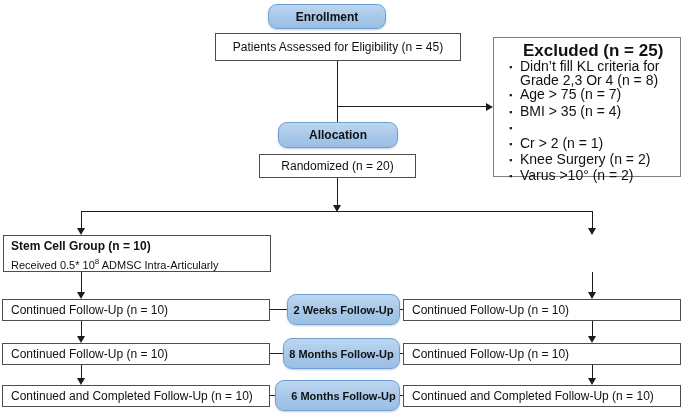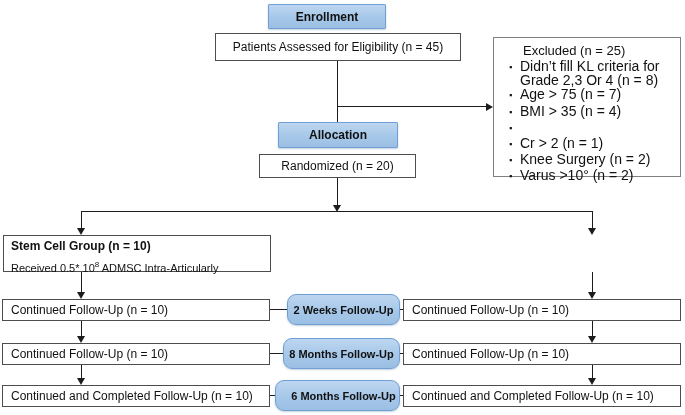--- a/index.html
+++ b/index.html
@@ -19,44 +19,44 @@
     box-sizing:border-box;
     display:flex;align-items:center;
     font-size:12px;
   }
   .box.center{justify-content:center;text-align:center;}
   .box.pad{padding-left:8px;}
   .stage{
     position:absolute;
     background:linear-gradient(180deg,#bdd6f0 0%,var(--blue-fill,#a4c6e8) 60%,#9bbfe3 100%);
     border:1.5px solid var(--blue-border,#6f9fd3);
-    border-radius:1px;
+    border-radius:9px;
     box-sizing:border-box;
     display:flex;align-items:center;justify-content:center;
     font-weight:bold;font-size:12px;
     box-shadow:0 1px 2px rgba(90,120,160,0.35);
   }
   .stage.small{font-size:11px;border-radius:9px;}
   .groupbox{
     position:absolute;background:#fff;
     border:1px solid var(--box-border,#4d4d4d);
     box-sizing:border-box;
     padding:3px 7px;
   }
   .g-title{font-weight:bold;font-size:12px;line-height:15px;}
-  .g-sub{font-size:11px;line-height:22px;}
+  .g-sub{font-size:11px;line-height:15px;}
   .g-sub sup{font-size:8px;}
   
   #excluded-box{
     position:absolute;background:#fff;
     border:1px solid #808080;
     box-sizing:border-box;
     padding:4px 6px 4px 7px;
   }
-  .ex-title{font-weight:normal;font-size:13px;line-height:17px;padding-left:22px;}
+  .ex-title{font-weight:bold;font-size:17px;line-height:17px;padding-left:22px;}
   .ex-item{display:flex;font-size:14px;line-height:14.2px;}
   .ex-item .bullet{flex:0 0 19px;text-align:center;}
   .ex-item .bullet::before{content:"▪";font-size:9px;position:relative;top:-1px;}
   
   .vline{position:absolute;width:1.4px;background:var(--line,#1c1c1c);}
   .hline{position:absolute;height:1.4px;background:var(--line,#1c1c1c);}
   .arr-down{position:absolute;width:0;height:0;
     border-left:4.5px solid transparent;border-right:4.5px solid transparent;
     border-top:7px solid var(--line,#1c1c1c);}
   .arr-right{position:absolute;width:0;height:0;

